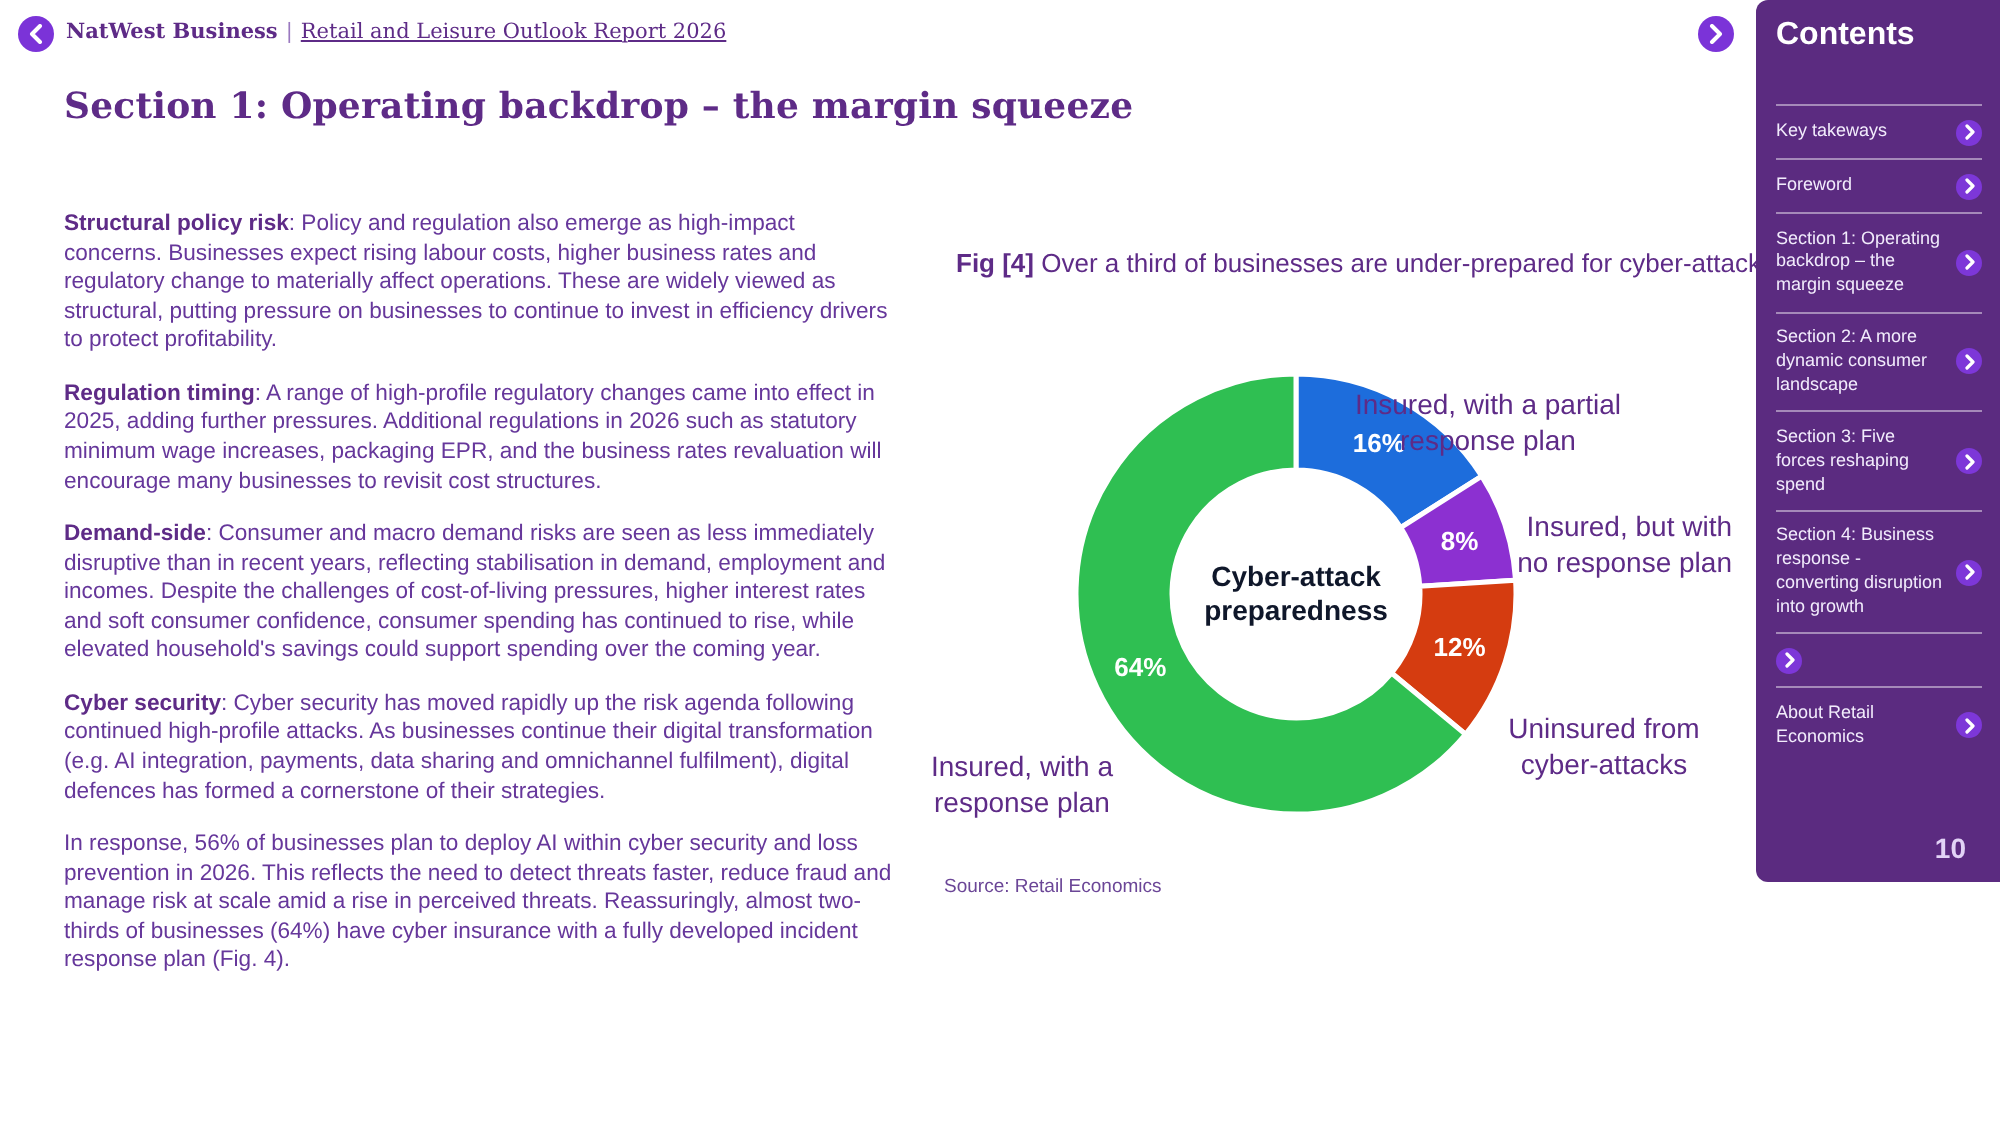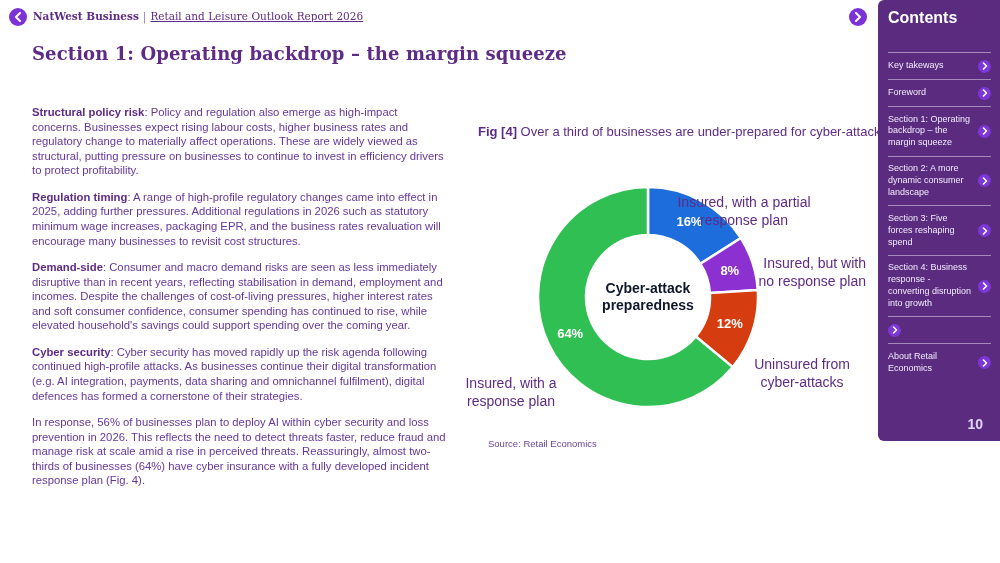--- a/index.html
+++ b/index.html
@@ -26,21 +26,21 @@
   .article strong { font-weight:700; color:#5e2b87; }
 
   
   .fig-caption { position:absolute; left:454px; top:124px; width:430px; font-size:13px; color:#5e2b87;padding-left:24px; }
   .fig-caption b { font-weight:700; }
   .donut-wrap { position:absolute; left:536px; top:185px; width:224px; height:224px; }
   .donut-center { position:absolute; left:50%; top:50%; transform:translate(-50%,-50%);
                   width:122px; text-align:center; font-weight:700; font-size:14px;
                   line-height:1.2; color:#0f172a; }
   .callout { position:absolute; font-size:14px; color:#5e2b87; line-height:1.3;margin-top:25px; }
-  .source { position:absolute; left:488px; top:438px; font-size:9.5px; color:#6b4697; }
+  .source { position:absolute; left:472px; top:438px; font-size:9.5px; color:#6b4697; }
 
   
   .sidebar { position:absolute; right:0; top:0; width:122px; height:441px; background:#5b2b80;
              border-top-left-radius:6px; border-bottom-left-radius:6px; }
   .sidebar-title { margin:0; padding:9px 10px 0 10px; color:#ffffff; font-size:16px; font-weight:700; }
   .toc { position:absolute; left:10px; right:9px; top:52px; }
   .toc-item { display:flex; align-items:center; justify-content:space-between; gap:5px;
               padding:6.5px 0; border-top:1px solid rgba(255,255,255,0.45); cursor:pointer; }
   .toc-label { font-size:9px; line-height:1.32; width:84px; color:#f2ecfc; }
   .toc-chev { flex:none; width:13px; height:13px; border-radius:50%; background:#7d37d8;

